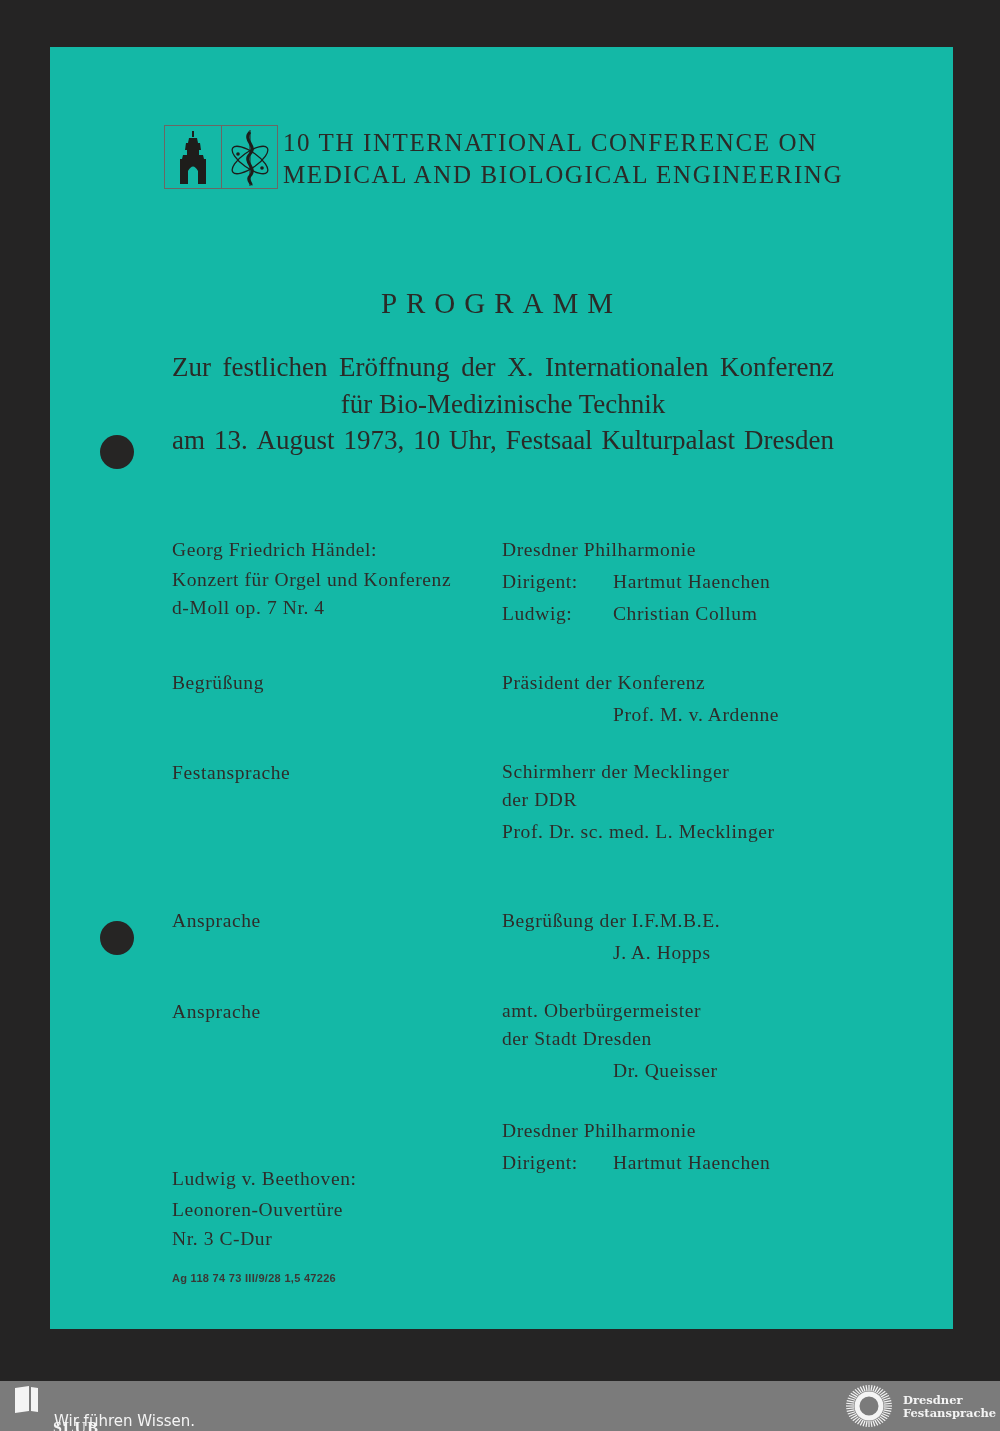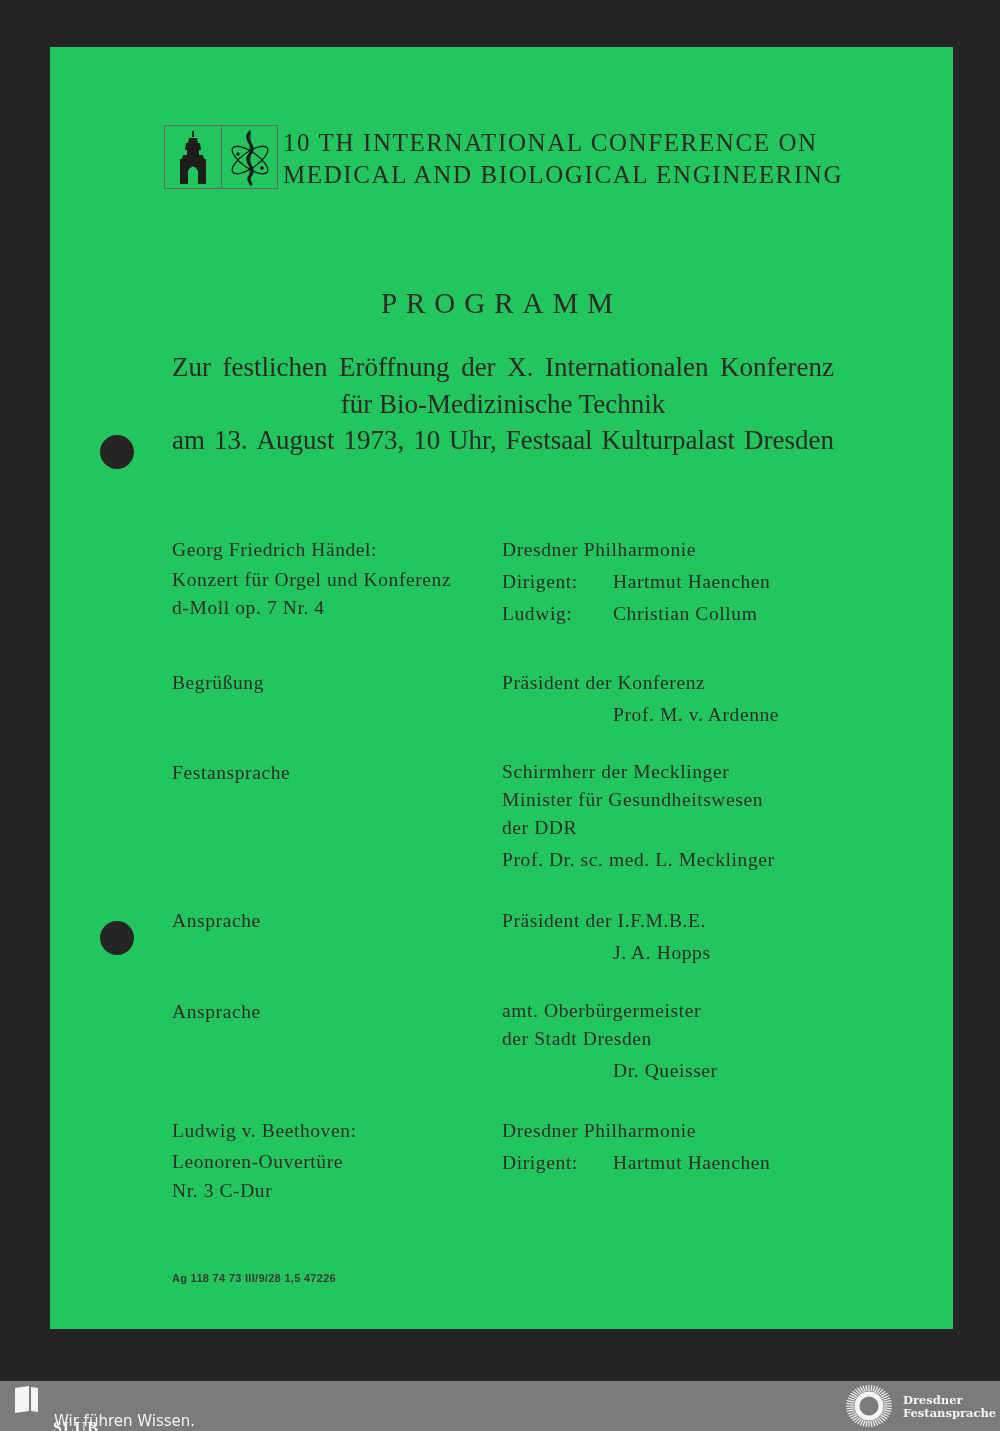--- a/index.html
+++ b/index.html
@@ -5,21 +5,21 @@
   html, body { margin: 0; padding: 0; }
   body {
     width: 1000px; height: 1431px; position: relative; overflow: hidden;
     background: #232222;
     font-family: "Liberation Serif", "DejaVu Serif", serif;
     color: #2a2926;
   }
   .scan-bg { position: absolute; left: 0; top: 0; width: 1000px; height: 1381px; background: #252424; }
   .paper {
     position: absolute; left: 50px; top: 47px; width: 903px; height: 1282px;
-    background: #22c55e;
+    background: #14b8a6;
   }
   .hole {
     position: absolute; width: 34px; height: 34px; border-radius: 50%;
     background: #262524;
   }
   .hole.h1 { left: 50px; top: 388px; }
   .hole.h2 { left: 50px; top: 874px; }
 
   .logo-box {
     position: absolute; left: 114px; top: 78px; width: 114px; height: 64px;
@@ -166,50 +166,49 @@
       <span class="line indent" style="line-height:32px;">Prof. M. v. Ardenne</span>
     </div>
   </div>
 
   <div class="prog-item" style="top:711px;">
     <div class="left">
       <span class="line" style="line-height:30px;">Festansprache</span>
     </div>
     <div class="right">
       <span class="line" style="line-height:28px;">Schirmherr der Mecklinger</span>
-      <span class="line" style="line-height:28px;">Minister für Gesundheitswesen</span>
       <span class="line" style="line-height:28px;">der DDR</span>
       <span class="line" style="line-height:36px;">Prof. Dr. sc. med. L. Mecklinger</span>
     </div>
   </div>
 
   <div class="prog-item" style="top:858px;">
     <div class="left">
       <span class="line" style="line-height:32px;">Ansprache</span>
     </div>
     <div class="right">
-      <span class="line" style="line-height:32px;">Präsident der I.F.M.B.E.</span>
+      <span class="line" style="line-height:32px;">Begrüßung der I.F.M.B.E.</span>
       <span class="line indent" style="line-height:32px;">J. A. Hopps</span>
     </div>
   </div>
 
   <div class="prog-item" style="top:950px;">
     <div class="left">
       <span class="line" style="line-height:30px;">Ansprache</span>
     </div>
     <div class="right">
       <span class="line" style="line-height:28px;">amt. Oberbürgermeister</span>
       <span class="line" style="line-height:28px;">der Stadt Dresden</span>
       <span class="line indent" style="line-height:36px;">Dr. Queisser</span>
     </div>
   </div>
 
   <div class="prog-item" style="top:1068px;">
     <div class="left">
-      <span class="line" style="line-height:32px;">Ludwig v. Beethoven:</span>
+      <span class="line" style="line-height:32px;margin-top:48px;">Ludwig v. Beethoven:</span>
       <span class="line" style="line-height:30px;">Leonoren-Ouvertüre</span>
       <span class="line" style="line-height:28px;">Nr. 3  C-Dur</span>
     </div>
     <div class="right">
       <span class="line" style="line-height:32px;">Dresdner Philharmonie</span>
       <div class="role-row" style="line-height:32px;">
         <span class="role">Dirigent:</span>
         <span>Hartmut Haenchen</span>
       </div>
     </div>

